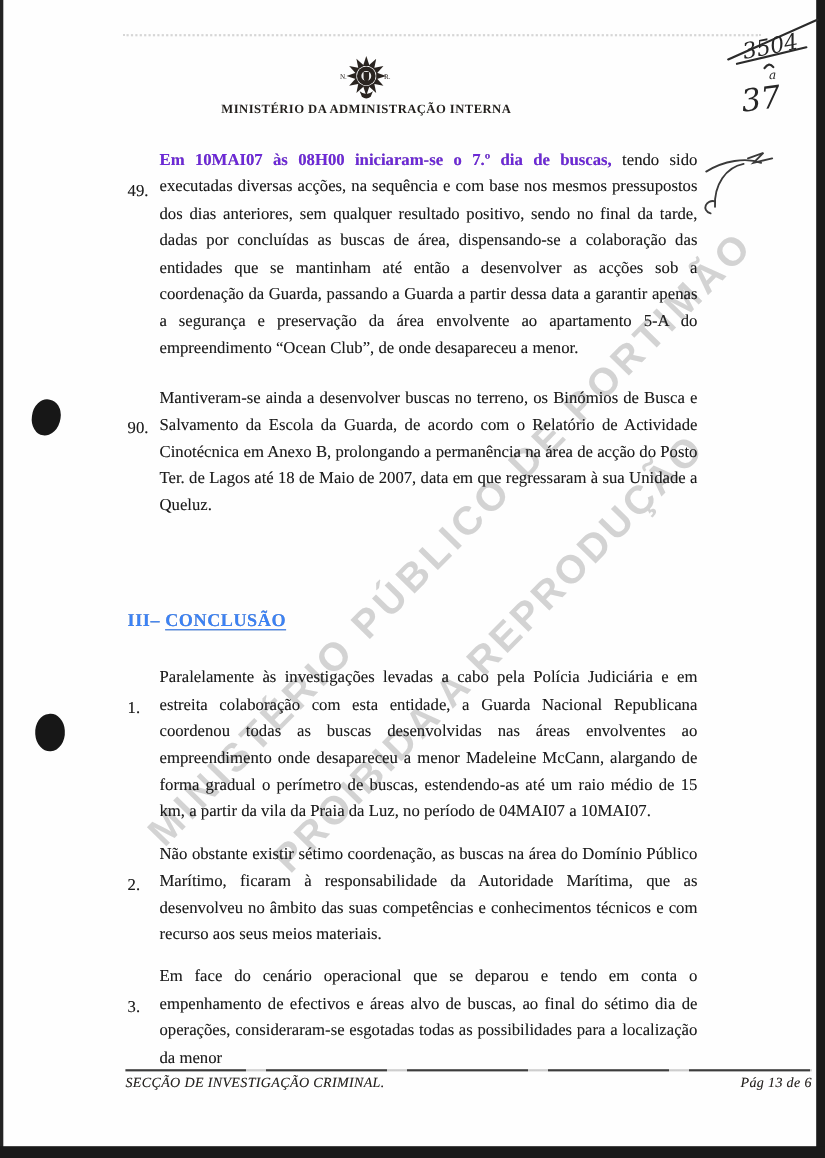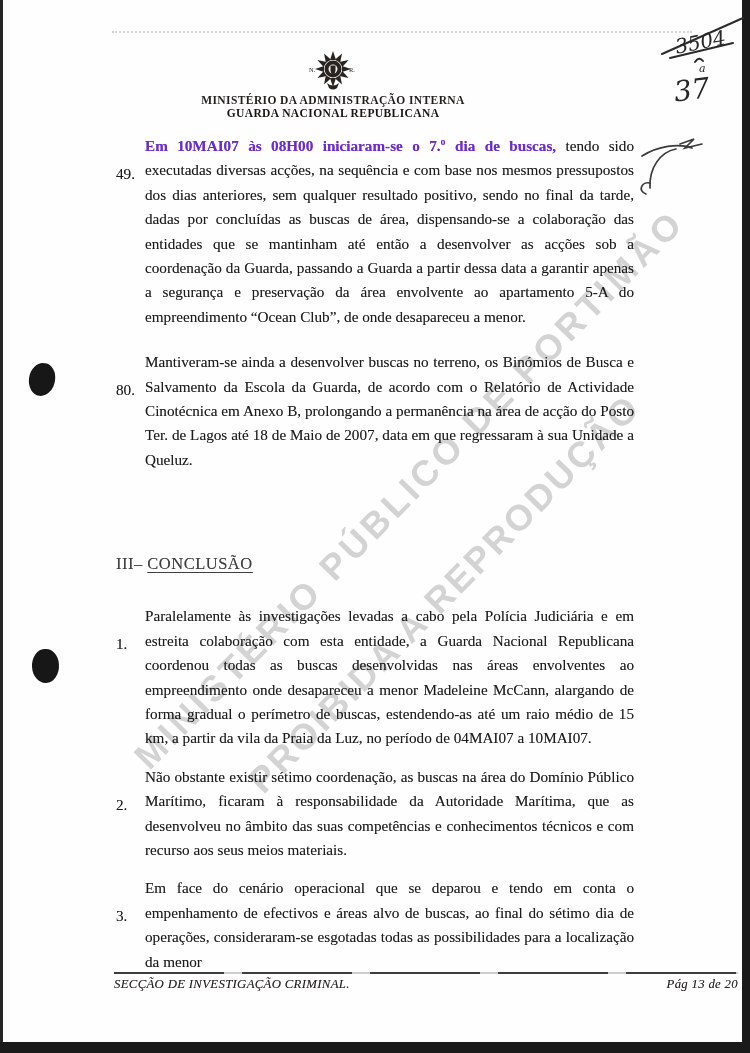--- a/index.html
+++ b/index.html
@@ -29,22 +29,22 @@
     color:#c9c9c9;opacity:.8;transform-origin:0 0;transform:rotate(-45.5deg);
     font-family:"Liberation Sans","DejaVu Sans",sans-serif;z-index:1;}
   .wm1{left:126px;top:748px;font-size:36px;letter-spacing:4px;}
   .wm2{left:240px;top:772px;font-size:36px;letter-spacing:3px;}
   
   .content{position:absolute;left:145px;top:134px;width:489px;z-index:2;}
   .item{position:relative;font-size:15.2px;line-height:24.4px;text-align:justify;
     color:#1c1c1c;text-shadow:0 0 .4px rgba(20,20,20,.4);}
   .item .num{position:absolute;left:-29px;top:0;margin-top:28px;}
   .mt-gap{margin-top:21px;}
-  .heading{margin-top:82px;font-size:16.5px;font-weight:normal;letter-spacing:.5px;
-    color:#404040;text-shadow:0 0 .4px rgba(20,20,20,.4);margin-left:-29px;}
+  .heading{margin-top:82px;font-size:16.5px;font-weight:bold;letter-spacing:.5px;
+    color:#3b82f6;text-shadow:0 0 .4px rgba(20,20,20,.4);margin-left:-29px;}
   .heading .u{text-decoration:underline;text-underline-offset:3px;}
   .concl-first{margin-top:30px;}
   .concl-gap{margin-top:14px;}
   b{font-weight:bold;color:#6d28d9;}
   
   .footer-line{position:absolute;left:114px;top:972px;width:624px;height:2px;
     background:repeating-linear-gradient(90deg,#3d3d3d 0 110px,rgba(61,61,61,.25) 110px 128px);z-index:2;}
   .footer{position:absolute;left:114px;top:977px;width:624px;display:flex;
     justify-content:space-between;font-style:italic;font-size:12.8px;color:#262320;
     letter-spacing:.3px;z-index:2;text-shadow:0 0 .4px rgba(20,20,20,.35);}
@@ -95,21 +95,20 @@
         </g>
         <circle cx="29" cy="19" r="8.5"></circle>
         <path d="M23,33 q6,5 12,0 l-2,5 q-4,3 -8,0 z"></path>
         <circle cx="29" cy="19" r="4.5" fill="#efefef"></circle>
         <path d="M26.5,15.5 h5 v5 q0,3 -2.5,4 q-2.5,-1 -2.5,-4 z" fill="#2a2420"></path>
       </g>
       <text x="5" y="22" font-size="6.5" font-family="'Liberation Serif',serif" fill="#2a2420">N.</text>
       <text x="45" y="22" font-size="6.5" font-family="'Liberation Serif',serif" fill="#2a2420">R.</text>
     </svg>
     <div class="hdr1">MINISTÉRIO DA ADMINISTRAÇÃO INTERNA</div>
-    <div class="hdr2">GUARDA NACIONAL REPUBLICANA</div>
   </div>
 
   <div class="wm wm1">MINISTÉRIO PÚBLICO DE PORTIMÃO</div>
   <div class="wm wm2">PROIBIDA A REPRODUÇÃO</div>
 
   <svg class="squiggle" style="left:632px;top:132px;" width="90" height="70" viewBox="0 0 90 70">
     <g stroke="#3a3a3a" stroke-width="1.7" fill="none" stroke-linecap="round">
       <path d="M14,62 c-9,-3 -4,-13 4,-11"></path>
       <path d="M18,56 c-1,-20 10,-36 26,-39"></path>
       <path d="M10,24 c16,-10 36,-13 50,-8"></path>
@@ -118,21 +117,21 @@
   </svg>
 
   <div class="content">
 
     <div class="item">
       <span class="num">49.</span>
       <b>Em 10MAI07 às 08H00 iniciaram-se o 7.º dia de buscas,</b><span> tendo sido executadas diversas acções, na sequência e com base nos mesmos pressupostos dos dias anteriores, sem qualquer resultado positivo, sendo no final da tarde, dadas por concluídas as buscas de área, dispensando-se a colaboração das entidades que se mantinham até então a desenvolver as acções sob a coordenação da Guarda, passando a Guarda a partir dessa data a garantir apenas a segurança e preservação da área envolvente ao apartamento 5-A do empreendimento “Ocean Club”, de onde desapareceu a menor.</span>
     </div>
 
     <div class="item mt-gap">
-      <span class="num">80.</span>
+      <span class="num">90.</span>
       <span>Mantiveram-se ainda a desenvolver buscas no terreno, os Binómios de Busca e Salvamento da Escola da Guarda, de acordo com o Relatório de Actividade Cinotécnica em Anexo B, prolongando a permanência na área de acção do Posto Ter. de Lagos até 18 de Maio de 2007, data em que regressaram à sua Unidade a Queluz.</span>
     </div>
 
     <div class="heading">
       <span>III– </span><span class="u">CONCLUSÃO</span>
     </div>
 
     <div class="item concl-first">
       <span class="num">1.</span>
       <span>Paralelamente às investigações levadas a cabo pela Polícia Judiciária e em estreita colaboração com esta entidade, a Guarda Nacional Republicana coordenou todas as buscas desenvolvidas nas áreas envolventes ao empreendimento onde desapareceu a menor Madeleine McCann, alargando de forma gradual o perímetro de buscas, estendendo-as até um raio médio de 15 km, a partir da vila da Praia da Luz, no período de 04MAI07 a 10MAI07.</span>
@@ -146,16 +145,16 @@
     <div class="item concl-gap">
       <span class="num">3.</span>
       <span>Em face do cenário operacional que se deparou e tendo em conta o empenhamento de efectivos e áreas alvo de buscas, ao final do sétimo dia de operações, consideraram-se esgotadas todas as possibilidades para a localização da menor</span>
     </div>
 
   </div>
 
   <div class="footer-line"></div>
   <div class="footer">
     <span>SECÇÃO DE INVESTIGAÇÃO CRIMINAL.</span>
-    <span>Pág 13 de 20</span>
+    <span>Pág 13 de 6</span>
   </div>
 
 </div>
 
 </body></html>

